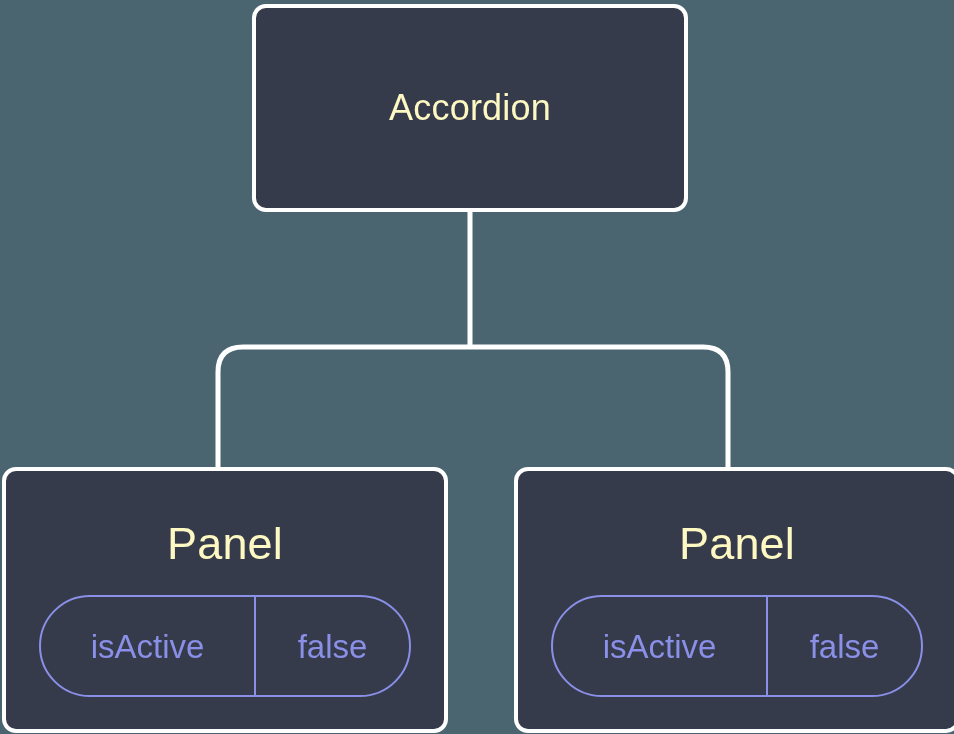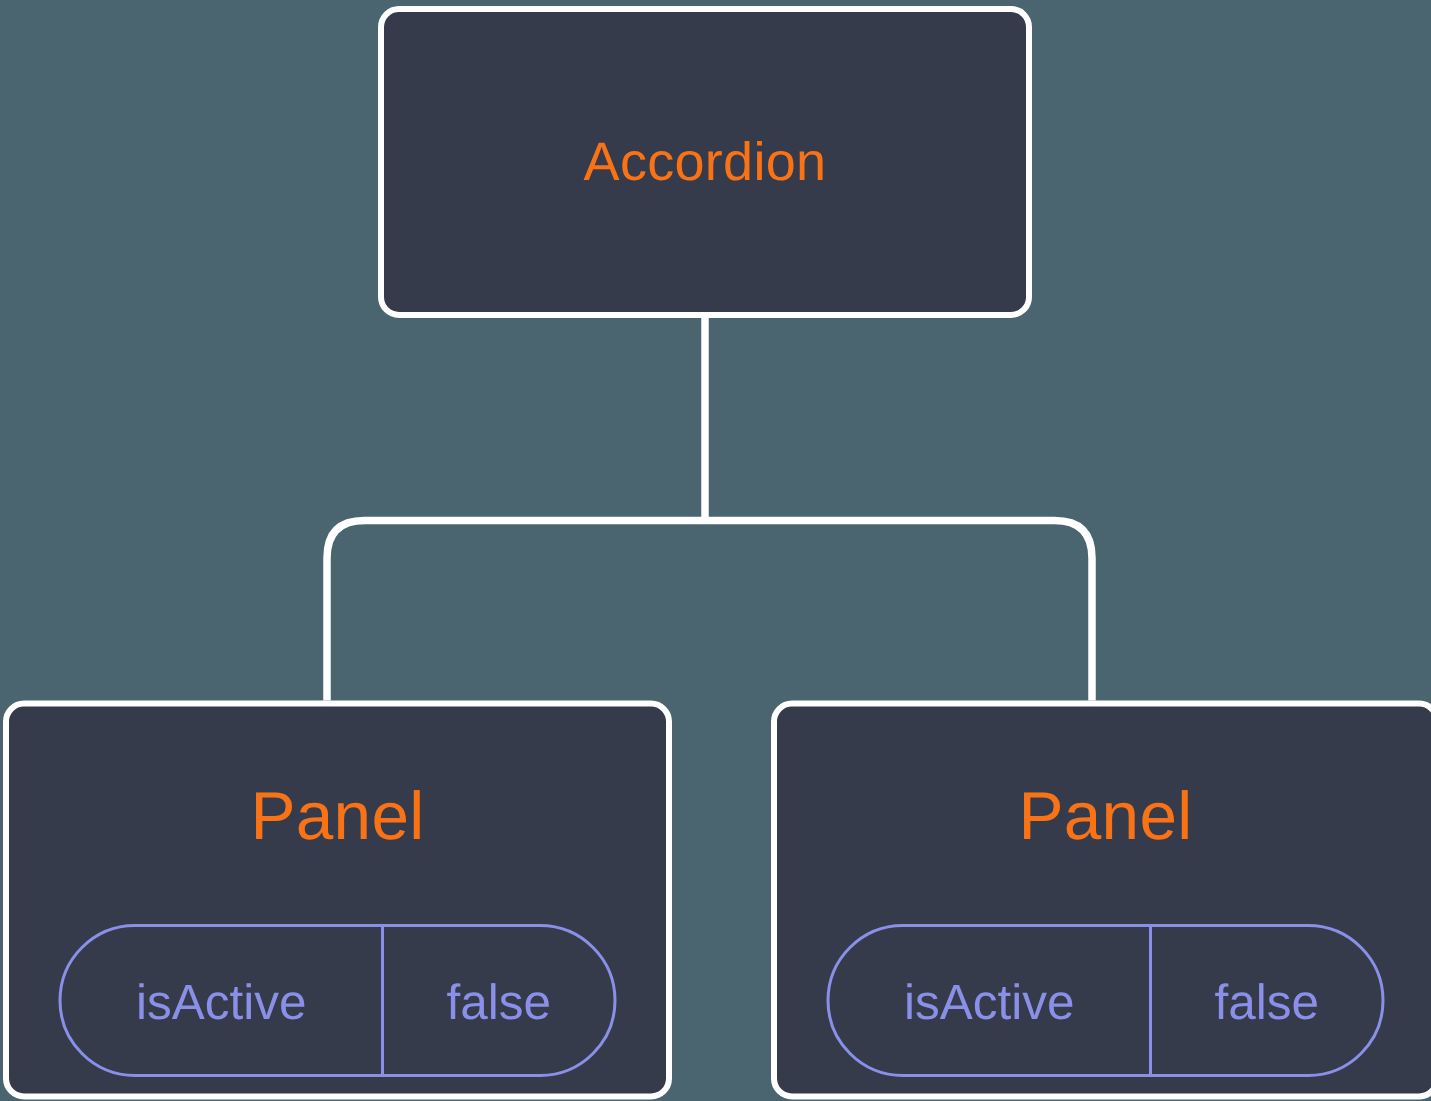--- a/index.html
+++ b/index.html
@@ -55,40 +55,40 @@
     top: 467px;
     width: 446px;
     height: 266px;
     justify-content: flex-start;
   }
 
   .node-panel-left  { left: 2px; }
   .node-panel-right { left: 514px; }
 
   .node-title {
-    color: #f97316;
+    color: #fef9c3;
     font-size: 35px;
     font-weight: 400;
     letter-spacing: 0.2px;
     line-height: 1;
     white-space: nowrap;
   }
 
   .node-root .node-title {
     font-size: 36px;
   }
 
   .node-panel .node-title {
     margin-top: 50px;
     font-size: 45px;
   }
 
   
   .state-pill {
-    margin-top: 50px;
+    margin-top: 29px;
     width: 372px;
     height: 102px;
     border: 2px solid #8a8fe8;
     border-radius: 51px;
     box-sizing: border-box;
     display: flex;
     align-items: stretch;
     overflow: hidden;
   }
 

